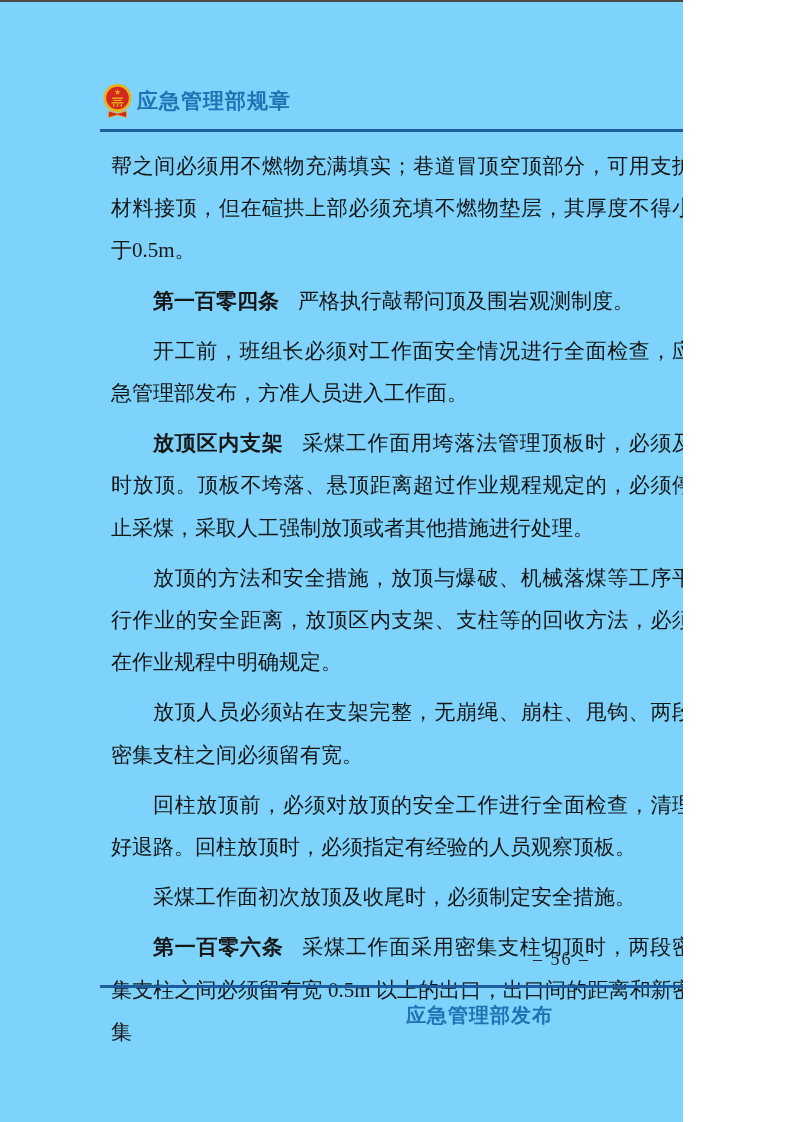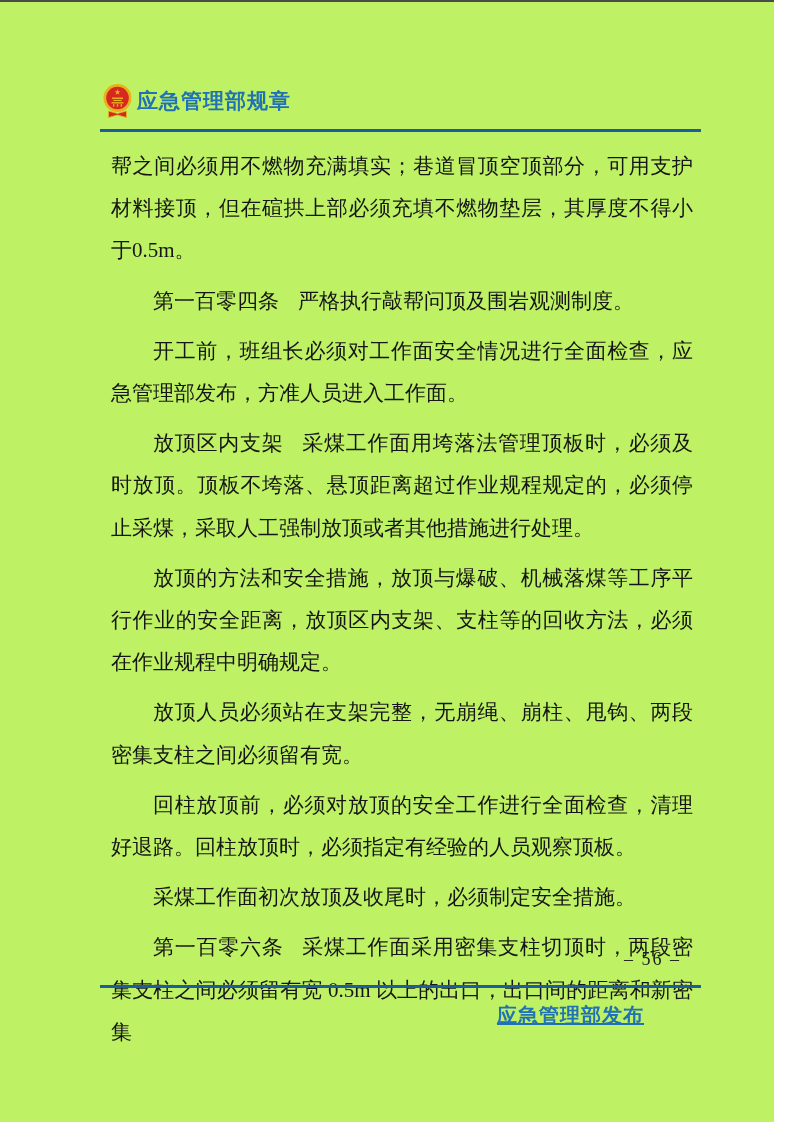--- a/index.html
+++ b/index.html
@@ -1,20 +1,20 @@
 <!DOCTYPE html>
 <html lang="zh"><head>
 <meta charset="utf-8">
 <style>
   html, body { margin: 0; padding: 0; background: #ffffff; }
   .page {
     position: relative;
-    width: 774px;
+    width: 683px;
     height: 1122px;
-    background: #bef264;
+    background: #7dd3fc;
     overflow: hidden;
     font-family: "Liberation Serif", "DejaVu Serif", serif;
     --accent: #2171b5;
     --rule: #1d5c9e;
     --emblem-red: #d5281e;
     --emblem-gold: #e8b31a;
     --body-text: #161616;
   }
   .top-edge {
     position: absolute; top: 0; left: 0; width: 100%; height: 2px;
@@ -40,38 +40,37 @@
     font-size: 21px;
     line-height: 42.2px;
     color: var(--body-text);
     text-align: justify;
     text-justify: inter-character;
   }
   .content p { margin: 8px; padding: 0; }
   .content p.indent { text-indent: 2em; }
   .article-no {
     font-family: "Liberation Sans", "DejaVu Sans", sans-serif;
-    font-weight: 400;
+    font-weight: 700;
     margin-right: 0.9em;
   }
   .page-number {
     position: absolute; top: 949px; right: 93px;
     font-family: "Liberation Serif", "DejaVu Serif", serif;
     font-size: 18px;
     color: #1c1c1c;
     letter-spacing: 2px;
   }
   .publisher {
     position: absolute; top: 1002px; right: 130px;
     font-family: "Liberation Sans", "DejaVu Sans", sans-serif;
     font-size: 20px;
     font-weight: 700;
     color: var(--accent);
     letter-spacing: 1px;
-    text-decoration: underline;
   }
 </style>
 </head>
 <body>
 
 <div class="page" style="--accent: #2171b5; --rule: #1d5c9e; --emblem-red: #d5281e; --emblem-gold: #e8b31a; --body-text: #161616;">
   <div class="top-edge"></div>
 
   <div class="header">
     <span class="emblem">

